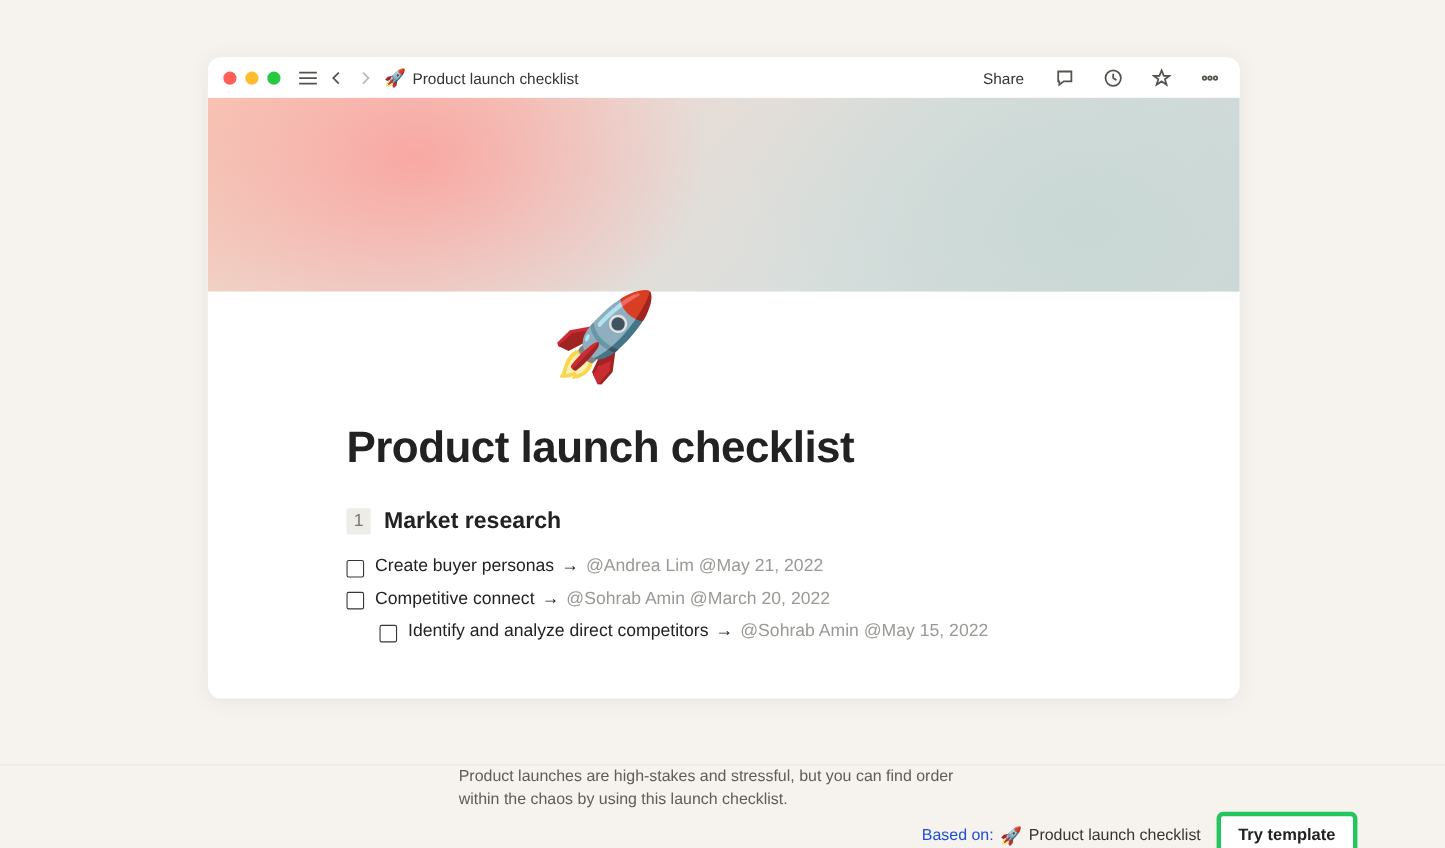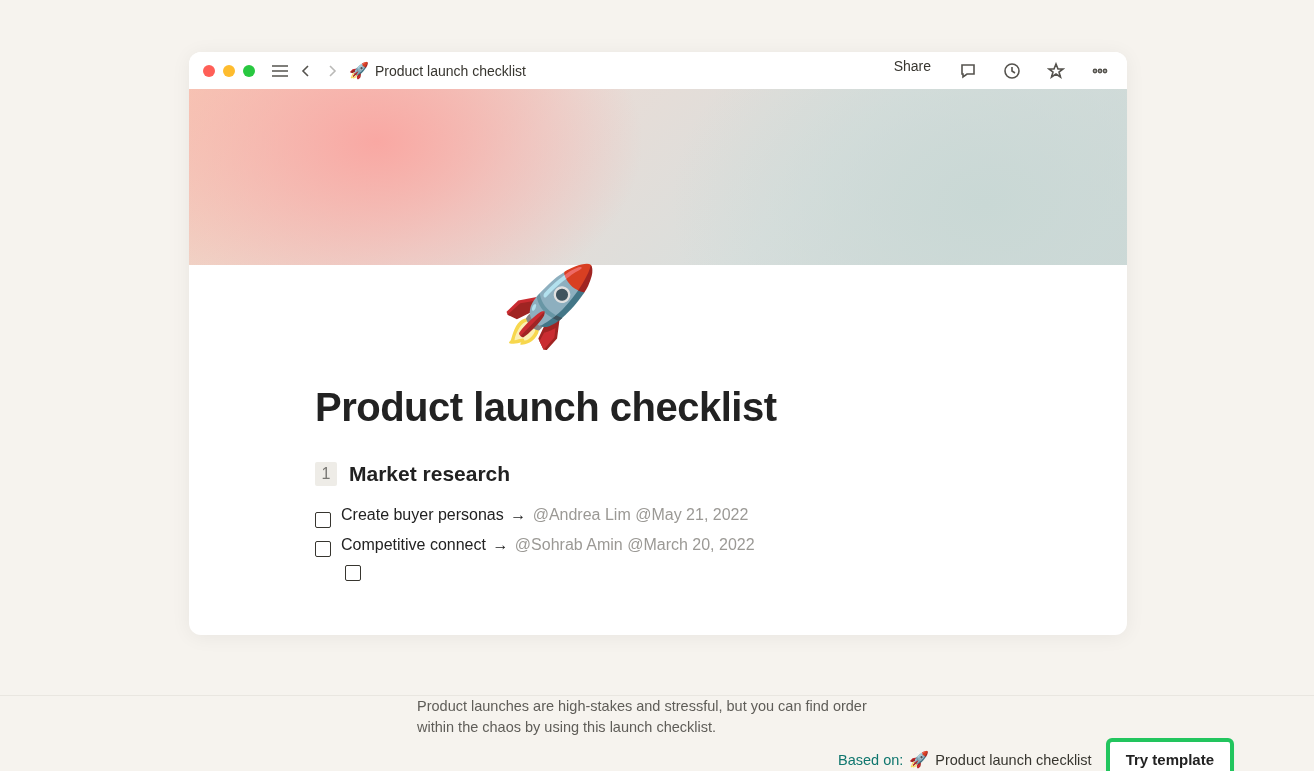--- a/index.html
+++ b/index.html
@@ -44,21 +44,21 @@
   }
   .icon-btn svg { stroke: #55534e; fill: none; stroke-width: 1.6; }
   .breadcrumb {
     display: flex; align-items: center; gap: 6px;
     font-size: 14px; color: #37352f;
     margin-left: 4px;
   }
   .breadcrumb .emoji { font-size: 16px; }
   .titlebar-right {
     margin-left: auto;
-    display: flex; align-items: flex-start; gap: 18px;
+    display: flex; align-items: center; gap: 18px;
   }
   .share-label { font-size: 14px; color: #37352f; padding: 0 6px; }
   .cover {
     height: 176px;
     background:
       radial-gradient(ellipse 380px 260px at 20% 30%, #f9a8a3 0%, rgba(249,168,163,0) 70%),
       radial-gradient(ellipse 420px 300px at 85% 65%, #c9d8d5 0%, rgba(201,216,213,0) 75%),
       linear-gradient(135deg, #f6cab8 0%, #e9dcd6 35%, #d9dfdd 65%, #ced9d8 100%);
     position: relative;
   }
@@ -99,21 +99,21 @@
   }
   .section-desc {
     font-size: 16px;
     line-height: 1.5;
     color: #37352f;
     margin-top: 10px;
     max-width: 680px;
   }
   .todo-list { margin-top: 14px; }
   .todo-item {
-    display: flex; align-items: flex-end; gap: 10px;
+    display: flex; align-items: center; gap: 10px;
     font-size: 16px;
     line-height: 1.6;
     padding: 2px 0;
   }
   .todo-item.nested { margin-left: 30px; }
   .checkbox {
     width: 16px; height: 16px;
     border: 1.6px solid #37352f;
     border-radius: 2px;
     margin-top: 4px;
@@ -147,21 +147,21 @@
     max-width: 480px;
   }
   .footer-right {
     margin-left: auto;
     display: flex; align-items: center; gap: 14px;
   }
   .based-on {
     font-size: 14.5px; color: #37352f;
     display: flex; align-items: center; gap: 6px;
   }
-  .based-on .label { color: #0f766e; }
+  .based-on .label { color: #1d4ed8; }
   .based-on .emoji { font-size: 16px; }
   .try-btn {
     background: #ffffff;
     border: 4px solid #22c55e;
     border-radius: 6px;
     padding: 9px 16px;
     font-size: 15px;
     font-weight: 600;
     color: #222;
     box-shadow: 0 1px 2px rgba(0,0,0,0.03);
@@ -247,20 +247,21 @@
         <div class="todo-item">
           <div class="checkbox"></div>
           <div><span class="todo-text">Create buyer personas </span><span class="arrow">→ </span><span class="mention">@Andrea Lim </span><span class="date">@May 21, 2022</span></div>
         </div>
         <div class="todo-item">
           <div class="checkbox"></div>
           <div><span class="todo-text">Competitive connect </span><span class="arrow">→ </span><span class="mention">@Sohrab Amin </span><span class="date">@March 20, 2022</span></div>
         </div>
         <div class="todo-item nested">
           <div class="checkbox"></div>
+          <div><span class="todo-text">Identify and analyze direct competitors </span><span class="arrow">→ </span><span class="mention">@Sohrab Amin </span><span class="date">@May 15, 2022</span></div>
         </div>
       </div>
   </div>
 
 </div>
 
 <div class="footer-divider"></div>
 <div class="footer">
   <div class="footer-desc">Product launches are high-stakes and stressful, but you can find order within the chaos by using this launch checklist.</div>
   <div class="footer-right">

